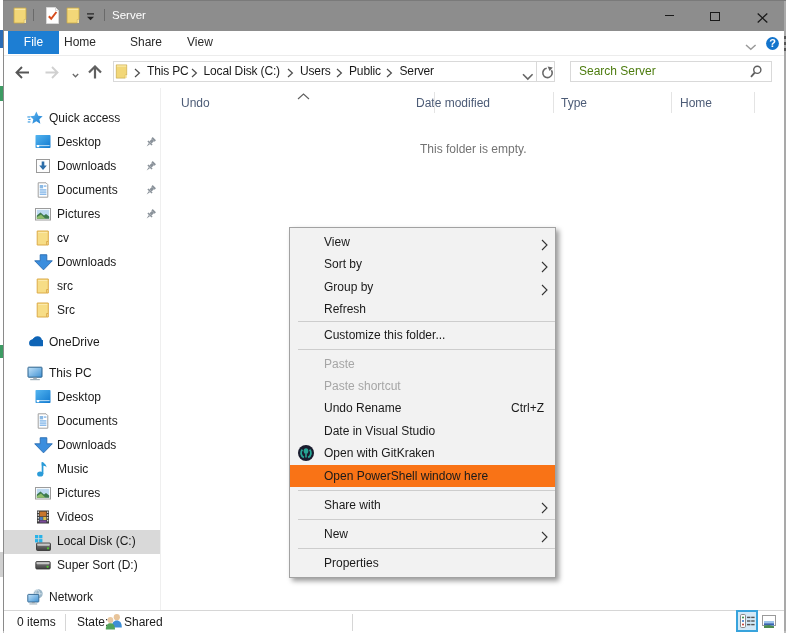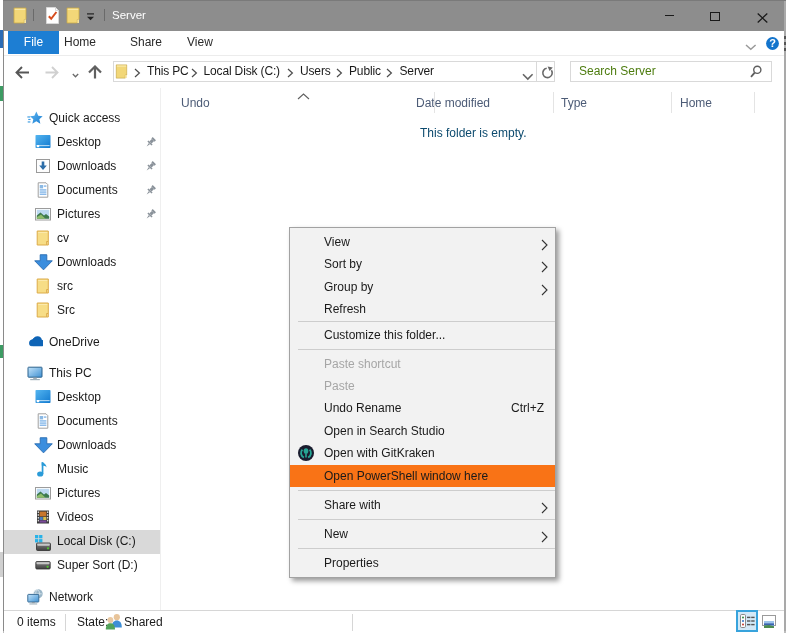--- a/index.html
+++ b/index.html
@@ -23,21 +23,21 @@
 #addrrow { left:4px; top:56px; width:780px; height:32px; background:#fff; }
 #addrbox { left:113px; top:61px; width:442px; height:21px; border:1px solid #d9d9d9; background:#fff; }
 #addrsep { left:536px; top:61px; width:1px; height:21px; background:#d9d9d9; }
 #searchbox { left:570px; top:61px; width:202px; height:21px; border:1px solid #d9d9d9; background:#fff; }
 #searchbox span { position:absolute; left:8px; top:0; line-height:19px; color:#4d7c0f; }
 .crumb { top:61px; height:21px; line-height:21px; color:#1a1a1a; letter-spacing:-0.15px; }
 
 #sidesep { left:160px; top:88px; width:1px; height:522px; background:#efefef; }
 .hcol { top:89px; height:28px; line-height:28px; color:#4c5b76; }
 .hsep { top:92px; width:1px; height:21px; background:#e4e4e4; }
-#empty { left:420px; top:126px; color:#0c4a6e; }
+#empty { left:420px; top:142px; color:#737373; }
 
 .srow { position:absolute; left:4px; width:156px; height:24px; }
 .srow .ic { position:absolute; top:4px; width:16px; height:16px; }
 .srow .lb { position:absolute; top:0; height:24px; line-height:24px; white-space:nowrap; }
 .lv1 .ic { left:23px; } .lv1 .lb { left:45px; }
 .lv2 .ic { left:31px; } .lv2 .lb { left:53px; }
 .pin { position:absolute; left:141px; top:7px; }
 #hl-c { left:4px; top:530px; width:156px; height:24px; background:#d9d9d9; }
 
 #statustop { left:4px; top:610px; width:780px; height:1px; background:#d6d6d6; }
@@ -483,24 +483,24 @@
   <div class="mi">Sort by<span class="arr"><svg width="7" height="12">
           <path d="M1 1 L6 6 L1 11" stroke="#333" stroke-width="1.1" fill="none"></path>
         </svg></span></div>
   <div class="mi">Group by<span class="arr"><svg width="7" height="12">
           <path d="M1 1 L6 6 L1 11" stroke="#333" stroke-width="1.1" fill="none"></path>
         </svg></span></div>
   <div class="mi">Refresh</div>
   <div class="msep" style="margin-top:0.5px;margin-bottom:2.2px"></div>
   <div class="mi">Customize this folder...</div>
   <div class="msep" style="margin-top:2.2px"></div>
+  <div class="mi dis">Paste</div>
   <div class="mi dis">Paste shortcut</div>
-  <div class="mi dis">Paste</div>
   <div class="mi">Undo Rename<span class="accel">Ctrl+Z</span></div>
-  <div class="mi">Open in Search Studio</div>
+  <div class="mi">Date in Visual Studio</div>
   <div class="mi"><span class="gk"><svg width="16" height="16">
           <circle cx="8" cy="8" r="8" fill="#1a1c2e"></circle>
           <path d="M4.4 4.6 A4.9 4.9 0 0 0 5.9 12.5" stroke="#27a695" stroke-width="1.9" fill="none"></path>
           <path d="M11.6 4.6 A4.9 4.9 0 0 1 10.1 12.5" stroke="#27a695" stroke-width="1.9" fill="none"></path>
           <path d="M8 3.2 C9.6 3.2 10.4 4.4 10.4 5.9 C10.4 7.6 9.3 8.9 8 8.9 C6.7 8.9 5.6 7.6 5.6 5.9 C5.6 4.4 6.4 3.2 8 3.2 Z" fill="#27a695"></path>
           <rect x="7.2" y="8.9" width="1.6" height="3.6" fill="#27a695"></rect>
         </svg></span>Open with GitKraken</div>
   <div class="mi hl">Open PowerShell window here</div>
   <div class="msep"></div>
   <div class="mi">Share with<span class="arr"><svg width="7" height="12">

